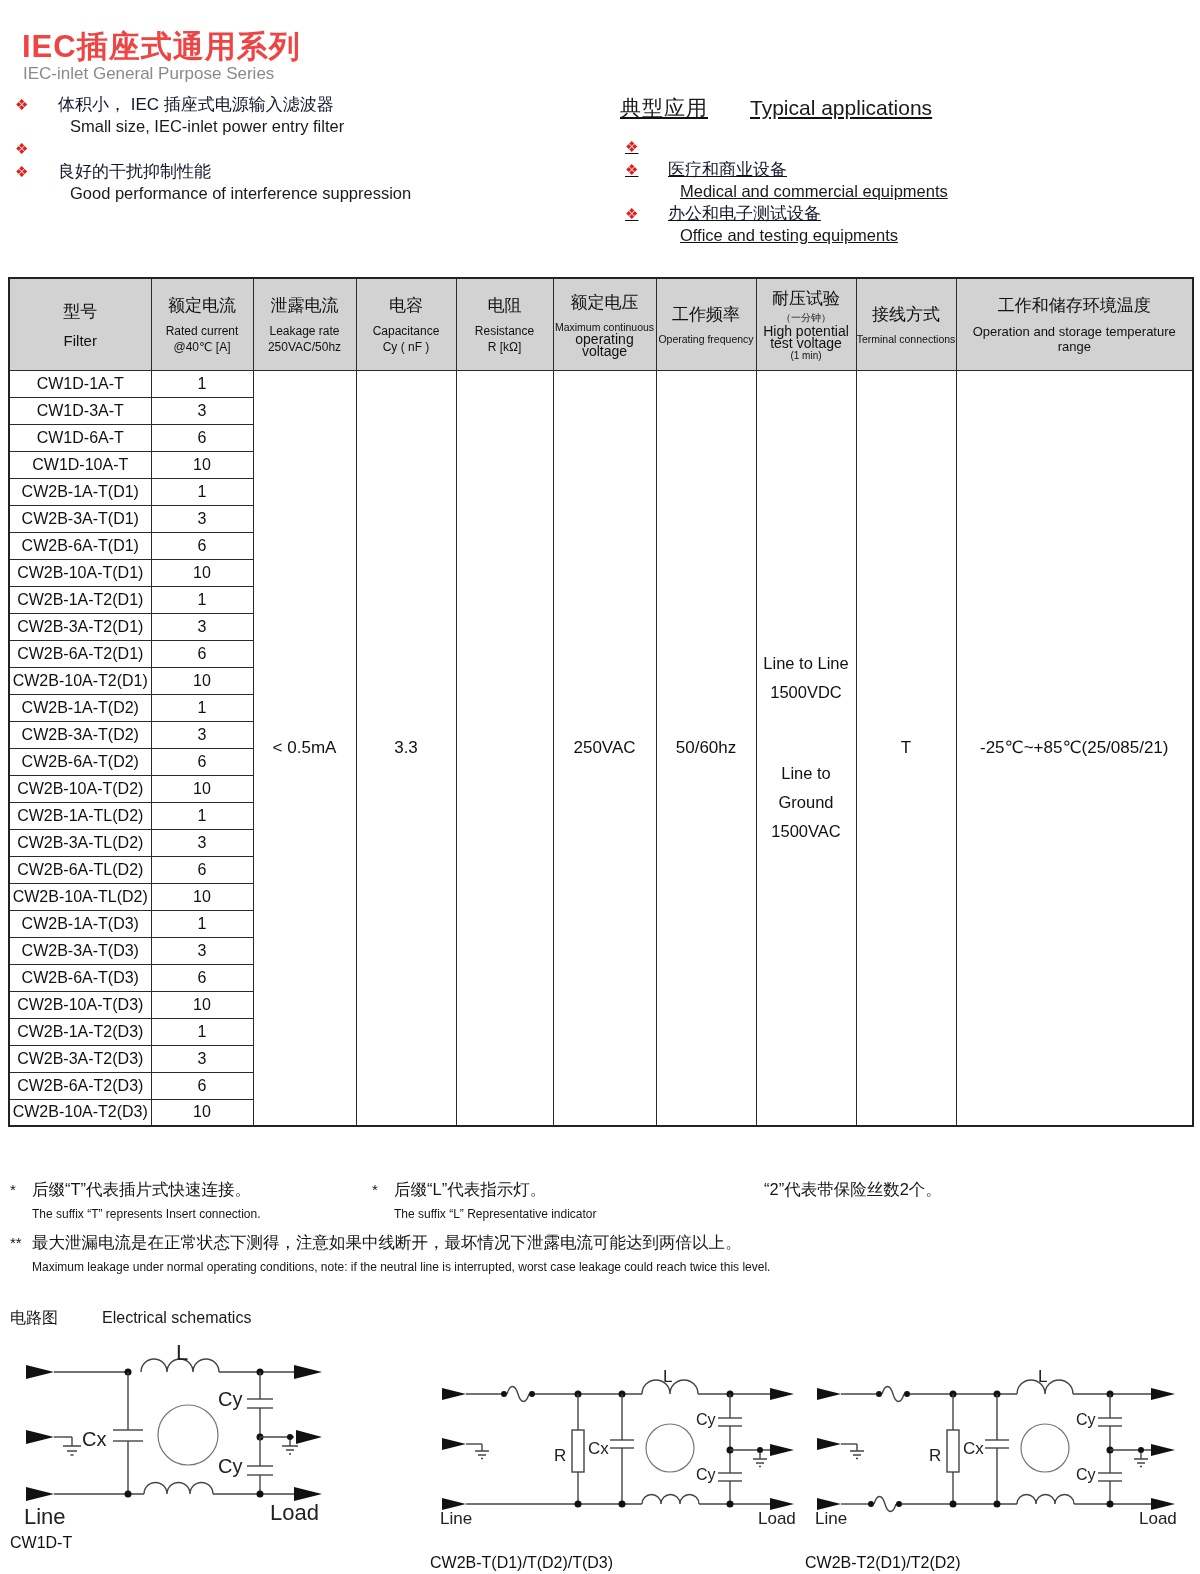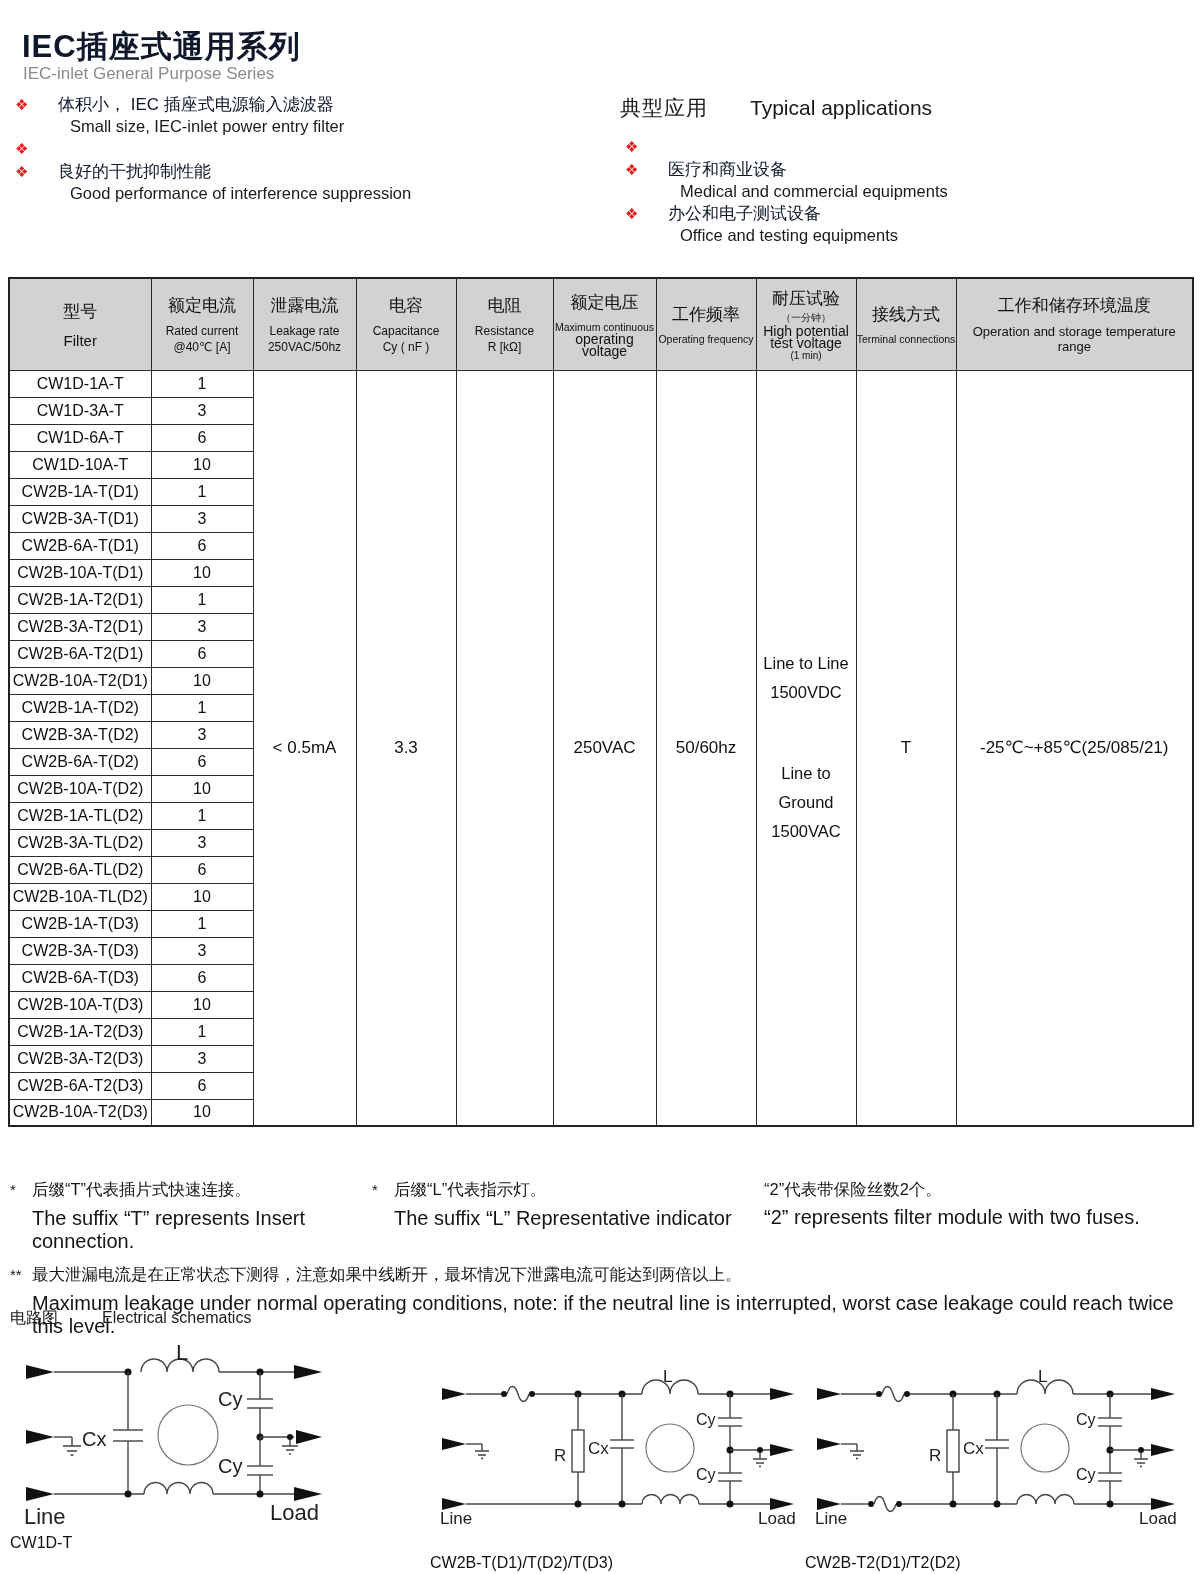--- a/index.html
+++ b/index.html
@@ -1,26 +1,26 @@
 <!DOCTYPE html>
 <html><head>
 <meta charset="utf-8">
 <style>
   * { margin:0; padding:0; box-sizing:border-box; }
   body { background:#fff; font-family:"Liberation Sans","DejaVu Sans",sans-serif; color:#111; }
   .page { position:relative; width:1200px; height:1574px; background:#fff; overflow:hidden; }
 
   
-  .doc-title { position:absolute; left:22px; top:26px; font-size:31px; font-weight:bold; color:#0f172a; letter-spacing:1px; }
+  .doc-title { position:absolute; left:22px; top:26px; font-size:31px; font-weight:bold; color:#ef4444; letter-spacing:1px; }
   .doc-subtitle { position:absolute; left:23px; top:64px; font-size:17px; color:#8a8a8a; }
 
   
   .sec { position:absolute; top:94px; }
   .sec-features { left:10px; width:600px; }
-  .sec-apps { left:620px; width:575px; }
+  .sec-apps { left:620px; width:575px;text-decoration:underline; }
   .sec-heading { display:flex; align-items:baseline; gap:42px; font-size:21px; color:#1a1a1a; margin-bottom:14px; }
   .sec-heading .zh { letter-spacing:1px; }
   .bullet-item { display:flex; margin-bottom:1px; }
   .bullet-icon { width:48px; padding-left:5px; color:#e01f1f; font-size:15px; line-height:22px; flex:none; }
   .bullet-text .b-zh { font-size:17px; line-height:22px; color:#0f172a; }
   .bullet-text .b-en { font-size:16.5px; line-height:21px; color:#1a1a1a;margin-left:12px; }
 
   
   table.spec { position:absolute; left:8px; top:277px; width:1184px; border-collapse:collapse; table-layout:fixed; border:2px solid #222; }
   table.spec th, table.spec td { border:1px solid #2a2a2a; text-align:center; vertical-align:middle; padding:0; overflow:hidden; }
@@ -38,21 +38,21 @@
   td.hipot { vertical-align:middle; }
   .hp-line { font-size:16.5px; margin:10px 0; }
   .hp-gap { height:42px; }
 
   
   .footnotes { position:absolute; left:10px; top:1178px; width:1182px; color:#151515; }
   .fn-row1 { display:grid; grid-template-columns:362px 392px 1fr; }
   .fn .l1 { font-size:16.5px; line-height:22px; }
   .fn .sym { display:inline-block; width:22px; font-size:15px; }
   .fn .sym2 { display:inline-block; width:22px; font-size:15px; }
-  .fn .en { font-size:20px; margin-left:22px; margin-top:6px; }
+  .fn .en { font-size:12px; margin-left:22px; margin-top:6px; }
   .fn3 .l1 { margin-left:0; }
   .fn3 .en { margin-left:0; }
   .fn-row2 { margin-top:10px; }
 
   
   .schem-heading { position:absolute; left:10px; top:1308px; display:flex; align-items:baseline; gap:44px; font-size:16px; color:#1a1a1a; }
   .schem { position:absolute; }
   .schem svg { display:block; }
   .schem .cap { font-size:16px; margin-top:6px; color:#111; }
   .s1 { left:10px; top:1342px; width:330px; }
@@ -319,21 +319,20 @@
       <div class="fn">
         <div class="l1"><span class="sym">*</span><span>后缀“T”代表插片式快速连接。</span></div>
         <div class="en">The suffix “T” represents Insert connection.</div>
       </div>
       <div class="fn">
         <div class="l1"><span class="sym">*</span><span>后缀“L”代表指示灯。</span></div>
         <div class="en">The suffix “L” Representative indicator</div>
       </div>
       <div class="fn fn3">
         <div class="l1"><span>“2”代表带保险丝数2个。</span></div>
-        <div class="en">“2” represents filter module with two fuses.</div>
       </div>
     </div>
     <div class="fn fn-row2">
       <div class="l1"><span class="sym2">**</span><span>最大泄漏电流是在正常状态下测得，注意如果中线断开，最坏情况下泄露电流可能达到两倍以上。</span></div>
       <div class="en">Maximum leakage under normal operating conditions, note: if the neutral line is interrupted, worst case leakage could reach twice this level.</div>
     </div>
   </div>
 
   <div class="schem-heading">
     <span class="zh">电路图</span>

